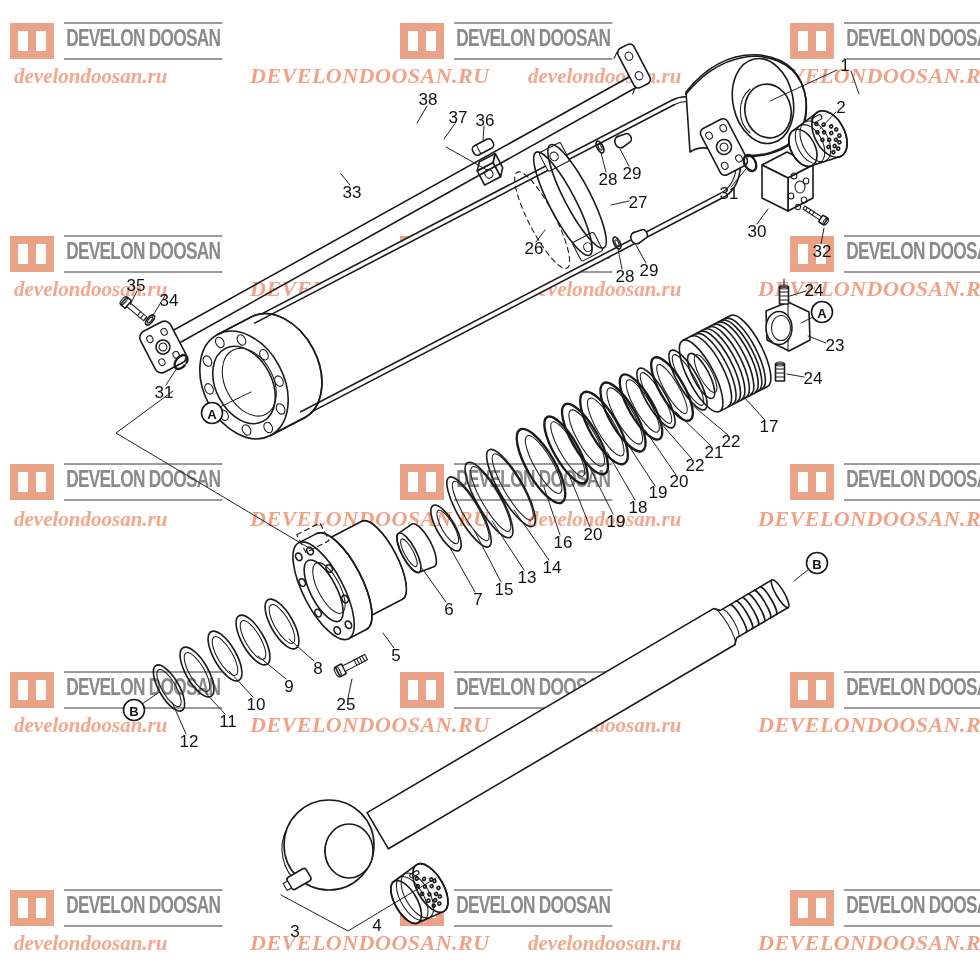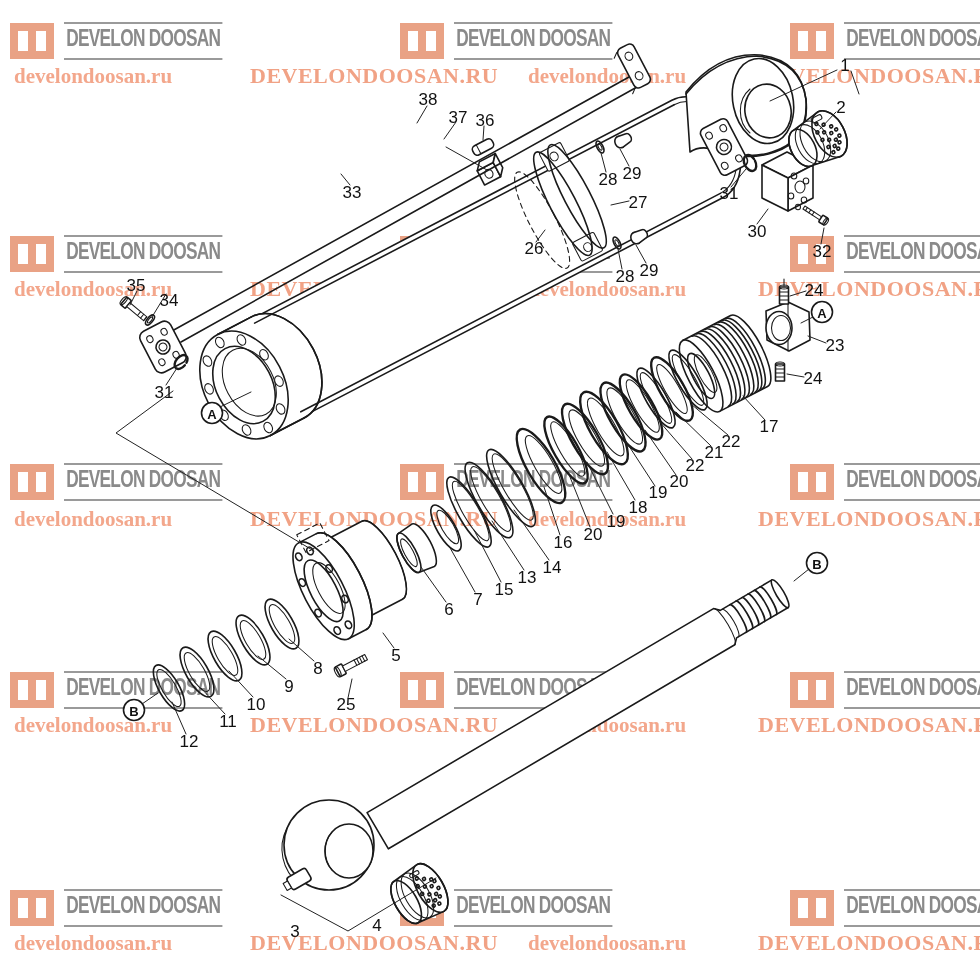--- a/index.html
+++ b/index.html
@@ -10,21 +10,21 @@
   .wm-logo{display:flex;gap:8px;}
   .dd{position:relative;width:46px;height:38px;flex:0 0 auto;}
   .dd::before,.dd::after{content:"";position:absolute;top:1px;width:26px;height:36px;
       border:8px solid #E9A285;box-sizing:border-box;}
   .dd::before{left:0;}
   .dd::after{left:18px;}
   .wm-brand{font-weight:bold;font-size:24px;line-height:1;color:#8A8A8A;
       border-top:2px solid #9a9a9a;border-bottom:2px solid #9a9a9a;
       padding:2px 3px;white-space:nowrap;letter-spacing:-1px;
       transform:scaleX(.72);transform-origin:left center;}
-  .wm-url{font-family:"Liberation Serif",serif;font-weight:bold;white-space:nowrap;}
+  .wm-url{font-family:"Liberation Serif",serif;font-weight:bold;white-space:nowrap;font-style:italic;}
   .url-lower{font-size:21px;color:#F3A78C;}
   .url-upper{font-size:22px;color:#F1A285;letter-spacing:.5px;}
   
   svg.diagram{position:absolute;left:0;top:0;z-index:2;}
   .d path,.d line,.d ellipse,.d circle,.d rect,.d polygon,.d polyline{
       stroke:#1a1a1a;fill:none;stroke-width:1.6;stroke-linecap:round;stroke-linejoin:round;}
   .d .f{fill:#ffffff;}
   .d .thin{stroke-width:1.05;}
   .d .thk{stroke-width:2.4;}
   .d .ld{stroke-width:1;stroke:#222;}

